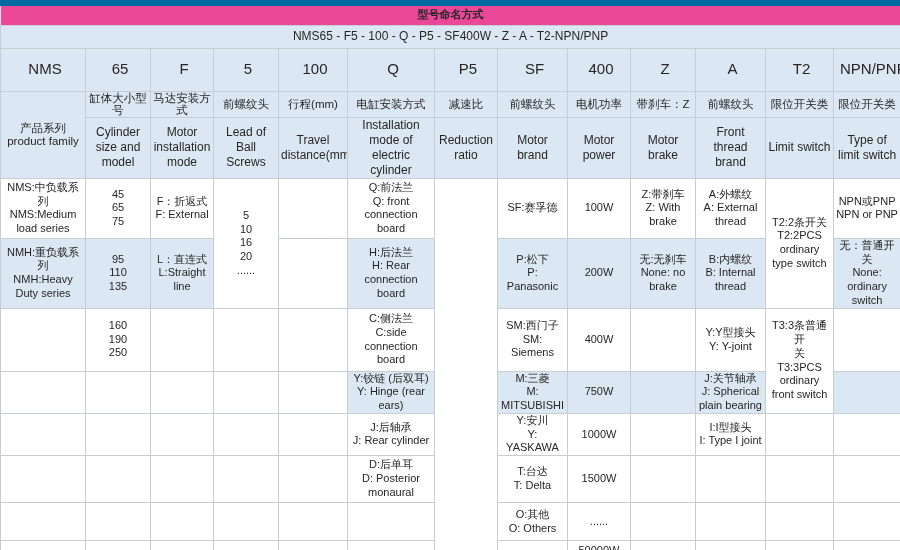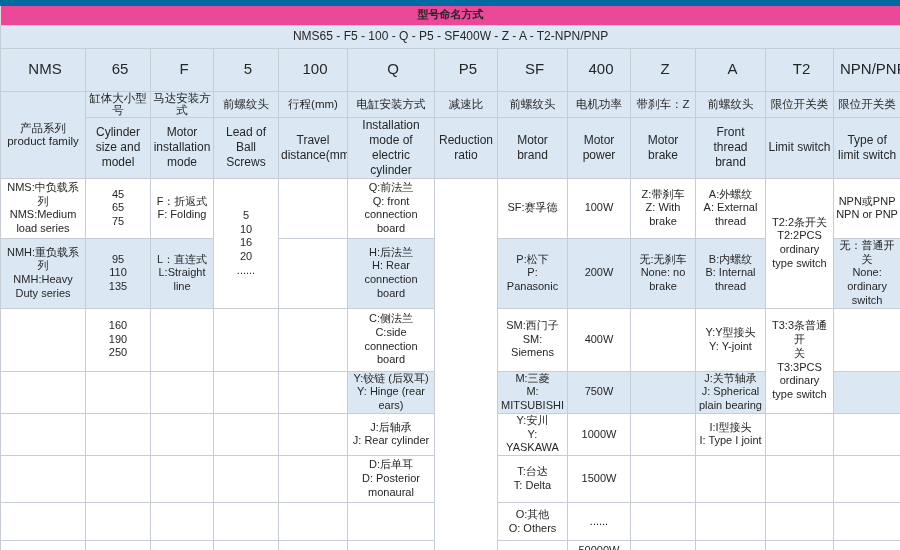--- a/index.html
+++ b/index.html
@@ -122,21 +122,21 @@
   </tr>
 
   <tr style="height:60px">
     <td>NMS:中负载系列
 NMS:Medium
 load series</td>
     <td>45
 65
 75</td>
     <td>F：折返式
-F: Folding</td>
+F: External</td>
     <td rowspan="2">5
 10
 16
 20
 ......</td>
     <td></td>
     <td>Q:前法兰
 Q: front
 connection
 board</td>
@@ -205,21 +205,21 @@
 SM:
 Siemens</td>
     <td>400W</td>
     <td></td>
     <td>Y:Y型接头
 Y: Y-joint</td>
     <td rowspan="2">T3:3条普通开
 关
 T3:3PCS
 ordinary
-type switch</td>
+front switch</td>
     <td></td>
   </tr>
 
   <tr style="height:34px">
     <td></td>
     <td></td>
     <td></td>
     <td></td>
     <td></td>
     <td class="blue">Y:铰链 (后双耳)

